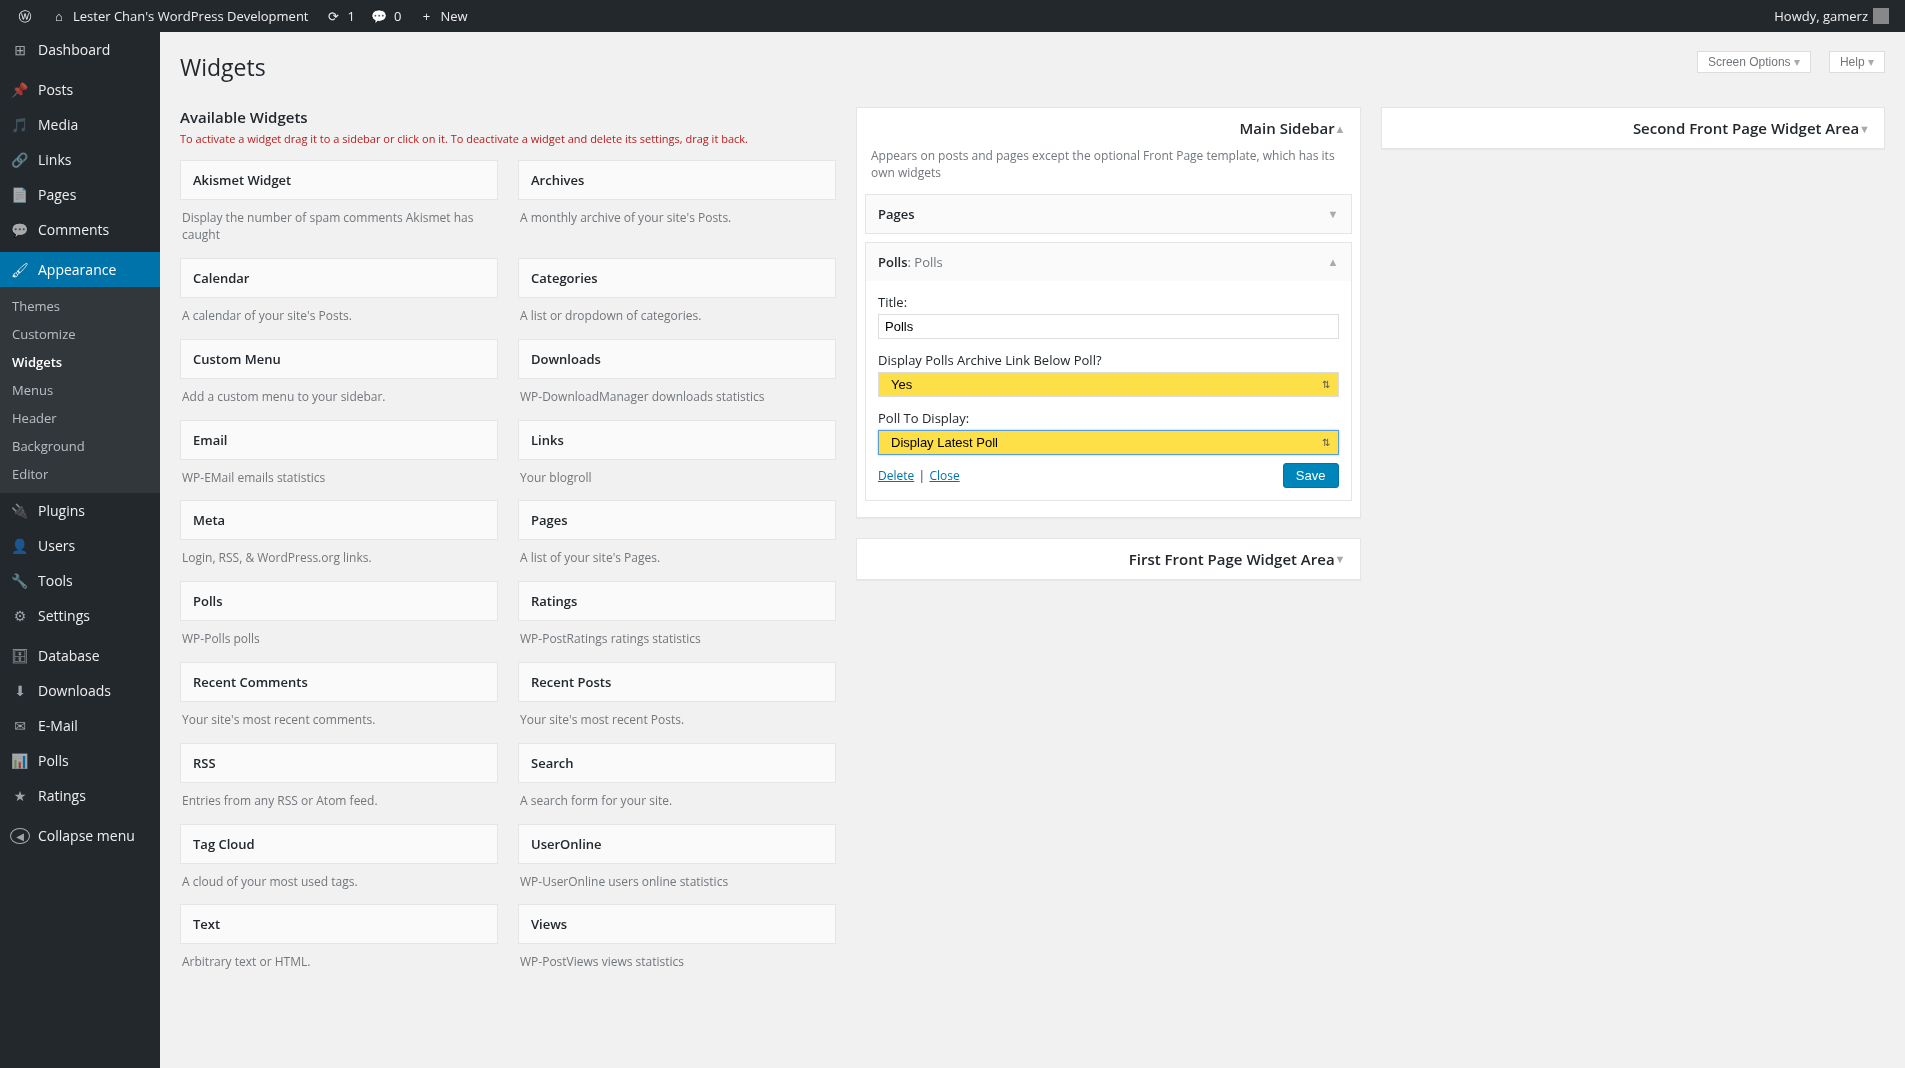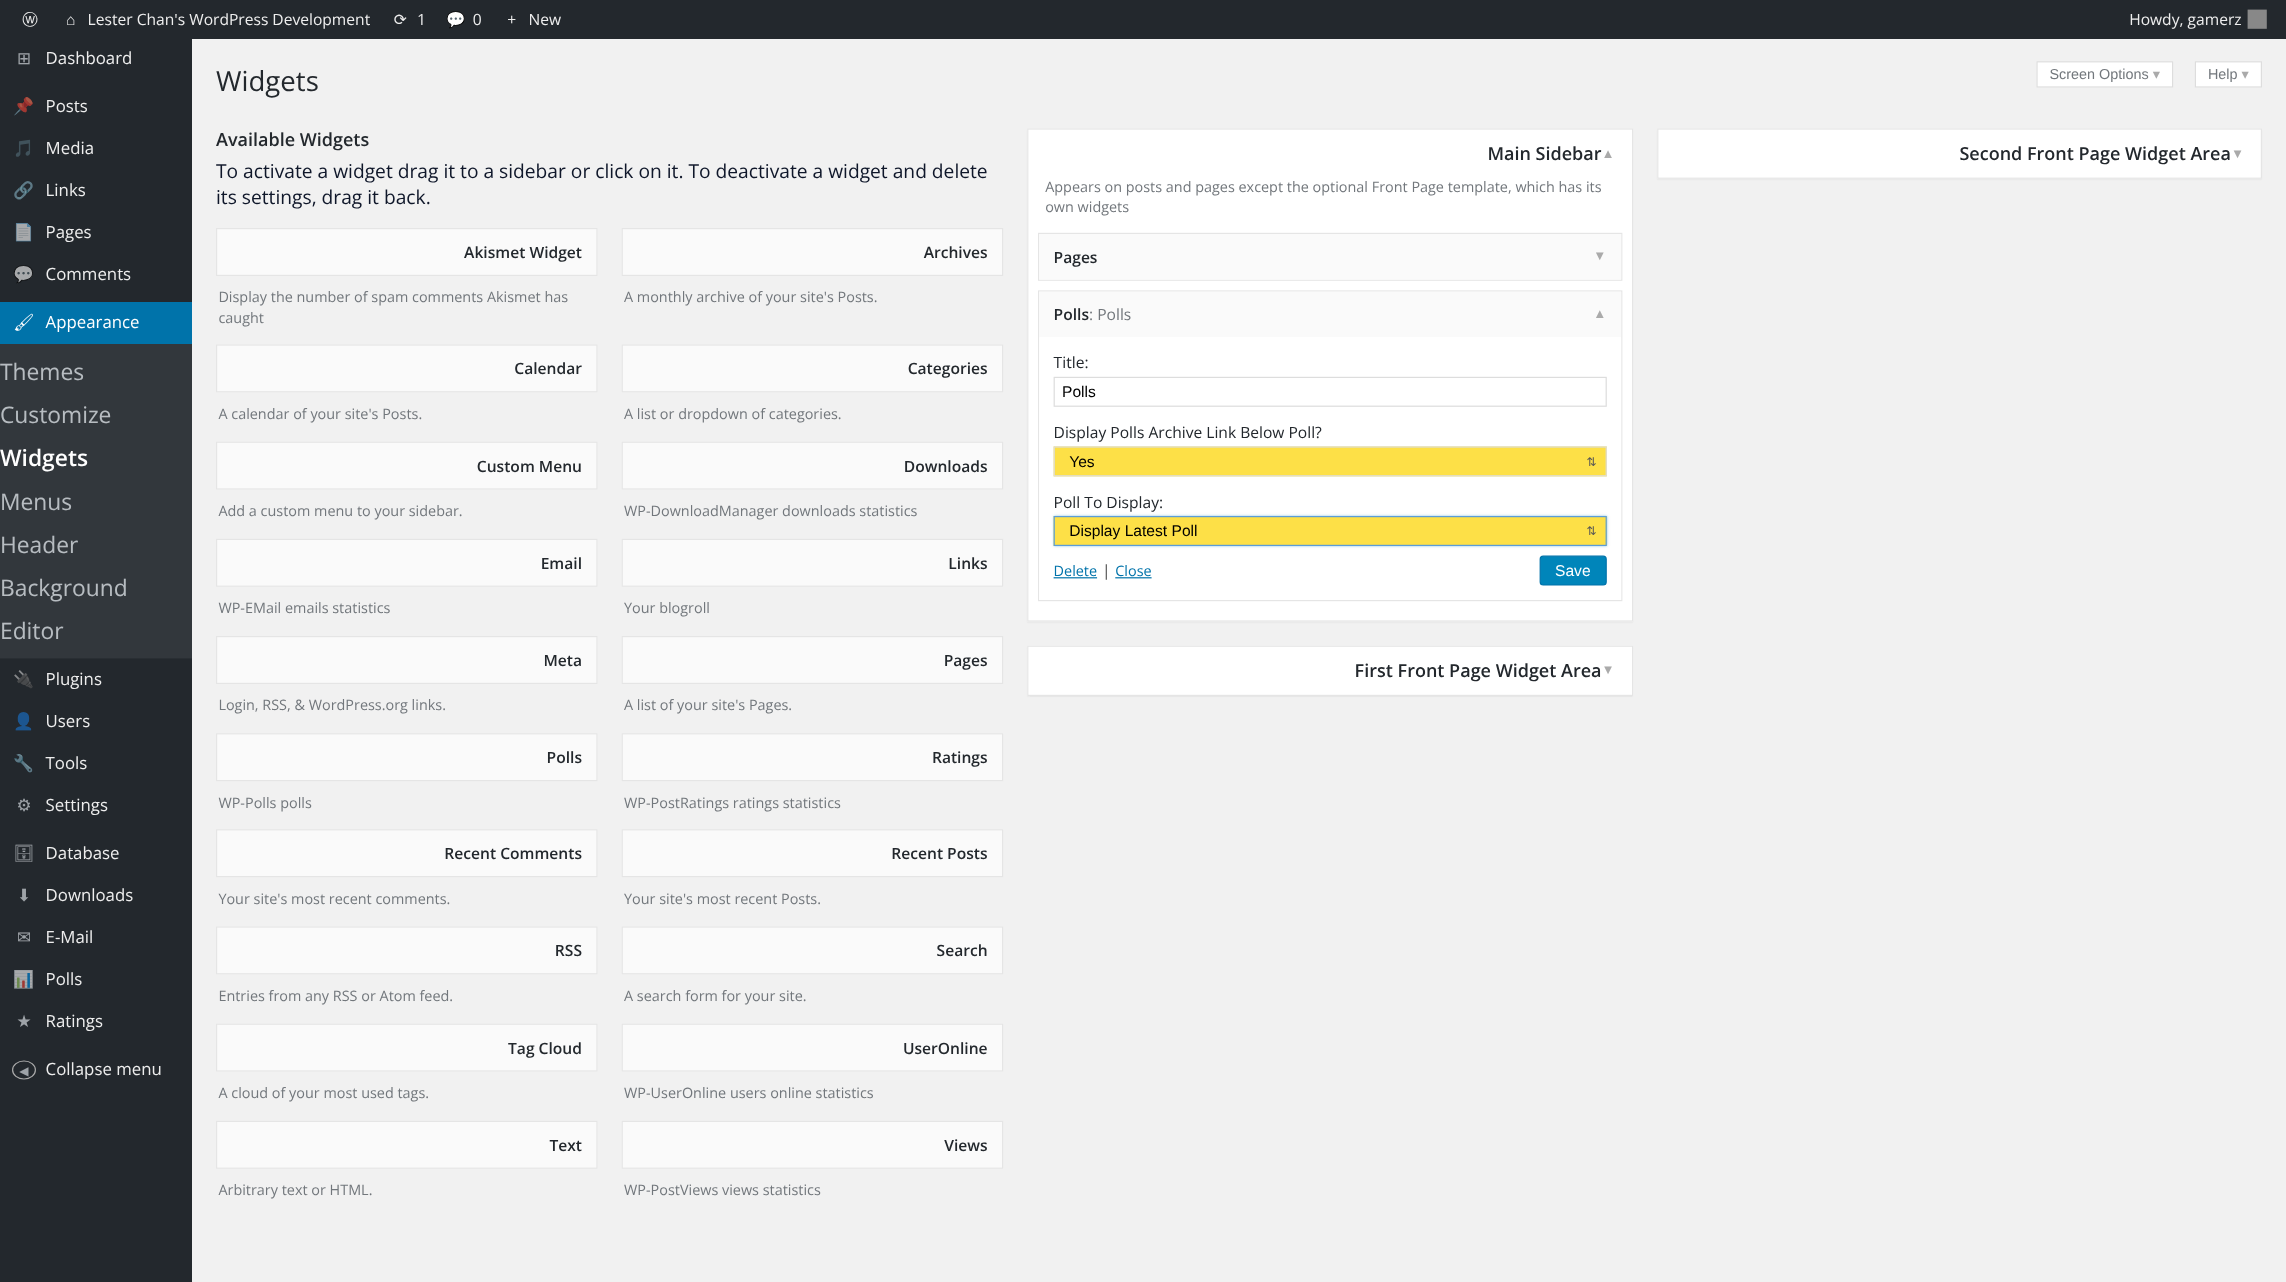--- a/index.html
+++ b/index.html
@@ -8,38 +8,38 @@
 #adminbar .ab-item { display: flex; align-items: center; gap: 5px; padding: 0 8px; color: #eee; cursor: pointer; height: 32px; }
 #adminbar .spacer { flex: 1; }
 .dashicon { font-style: normal; display: inline-block; width: 18px; text-align: center; }
 #adminmenu { position: fixed; top: 32px; left: 0; bottom: 0; width: 160px; background: #23282d; color: #eee; overflow-y: auto; }
 #adminmenu .menu-item { display: flex; align-items: center; gap: 8px; padding: 8px 8px 8px 10px; cursor: pointer; color: #eee; font-size: 14px; position: relative; }
 #adminmenu .menu-item.current { background: #0073aa; color: #fff; font-weight: 400; }
 #adminmenu .menu-item.current::after { content: ""; position: absolute; right: -8px; top: 50%; margin-top: -8px; border: 8px solid transparent; border-right-color: #f1f1f1; }
 #adminmenu .menu-item .dashicon { color: rgba(240,245,250,.6); width: 20px; }
 #adminmenu .menu-item.current .dashicon { color: #fff; }
 #adminmenu .submenu { background: #32373c; padding: 5px 0; }
-#adminmenu .submenu-item { padding: 5px 0; color: rgba(240,245,250,.7); cursor: pointer; font-size: 19px; }
+#adminmenu .submenu-item { padding: 5px 12px; color: rgba(240,245,250,.7); cursor: pointer; font-size: 13px; }
 #adminmenu .submenu-item.current { color: #fff; font-weight: 600; }
 #adminmenu .separator { height: 5px; }
 #wpbody { margin-left: 160px; padding-top: 32px; }
 .wrap { padding: 10px 20px 0 20px; }
 .page-title { font-size: 23px; font-weight: 400; padding: 9px 15px 4px 0; color: #23282d; }
 .tablenav-top { float: right; margin-top: -36px; display: flex; gap: 18px; }
 .screen-btn { background: #fff; border: 1px solid #ddd; padding: 3px 10px; font-size: 12px; cursor: pointer; color: #72777c; }
 .screen-btn::after { content: " ▾"; color: #aaa; }
 #widgets-layout { display: flex; gap: 20px; align-items: flex-start; margin-top: 20px; }
 .widgets-left { flex: 0 0 656px; }
 .widgets-right { flex: 1; display: flex; gap: 20px; align-items: flex-start; }
 .widgets-right .col { flex: 1; min-width: 0; }
 .section-title { font-size: 15px; font-weight: 600; margin-bottom: 4px; color: #23282d; }
-.section-desc { font-size: 16px; color: #0f172a; margin-bottom: 14px; line-height: 1.4; }
+.section-desc { font-size: 11px; color: #b91c1c; margin-bottom: 14px; line-height: 1.4; }
 .available-grid { display: grid; grid-template-columns: 1fr 1fr; gap: 0 20px; }
 .widget-avail { margin-bottom: 0; }
-.widget-avail .w-title { background: #fafafa; border: 1px solid #e5e5e5; padding: 10px 12px; font-size: 13px; font-weight: 600; color: #23282d; cursor: move; text-align: right; }
+.widget-avail .w-title { background: #fafafa; border: 1px solid #e5e5e5; padding: 10px 12px; font-size: 13px; font-weight: 600; color: #23282d; cursor: move; }
 .widget-avail .w-desc { font-size: 12px; color: #72777c; padding: 10px 2px 14px 2px; line-height: 1.4; }
 .sidebar-box { background: #fff; border: 1px solid #e5e5e5; box-shadow: 0 1px 1px rgba(0,0,0,.04); margin-bottom: 20px; }
 .sidebar-head { padding: 10px 14px; display: flex; align-items: center; cursor: pointer; text-align: right; }
 .sidebar-head h3 { font-size: 15px; font-weight: 600; flex: 1; color: #23282d; }
 .sidebar-head .toggle, .widget-head .toggle { color: #aaa; font-size: 11px; }
 .sidebar-desc { font-size: 12px; color: #72777c; padding: 0 14px 12px 14px; line-height: 1.4; }
 .sidebar-body { padding: 0 8px 8px 8px; }
 .widget-item { border: 1px solid #e5e5e5; margin-bottom: 8px; }
 .widget-head { background: #fafafa; padding: 10px 12px; display: flex; align-items: center; cursor: pointer; }
 .widget-head .w-name { font-weight: 600; font-size: 13px; color: #23282d; }

